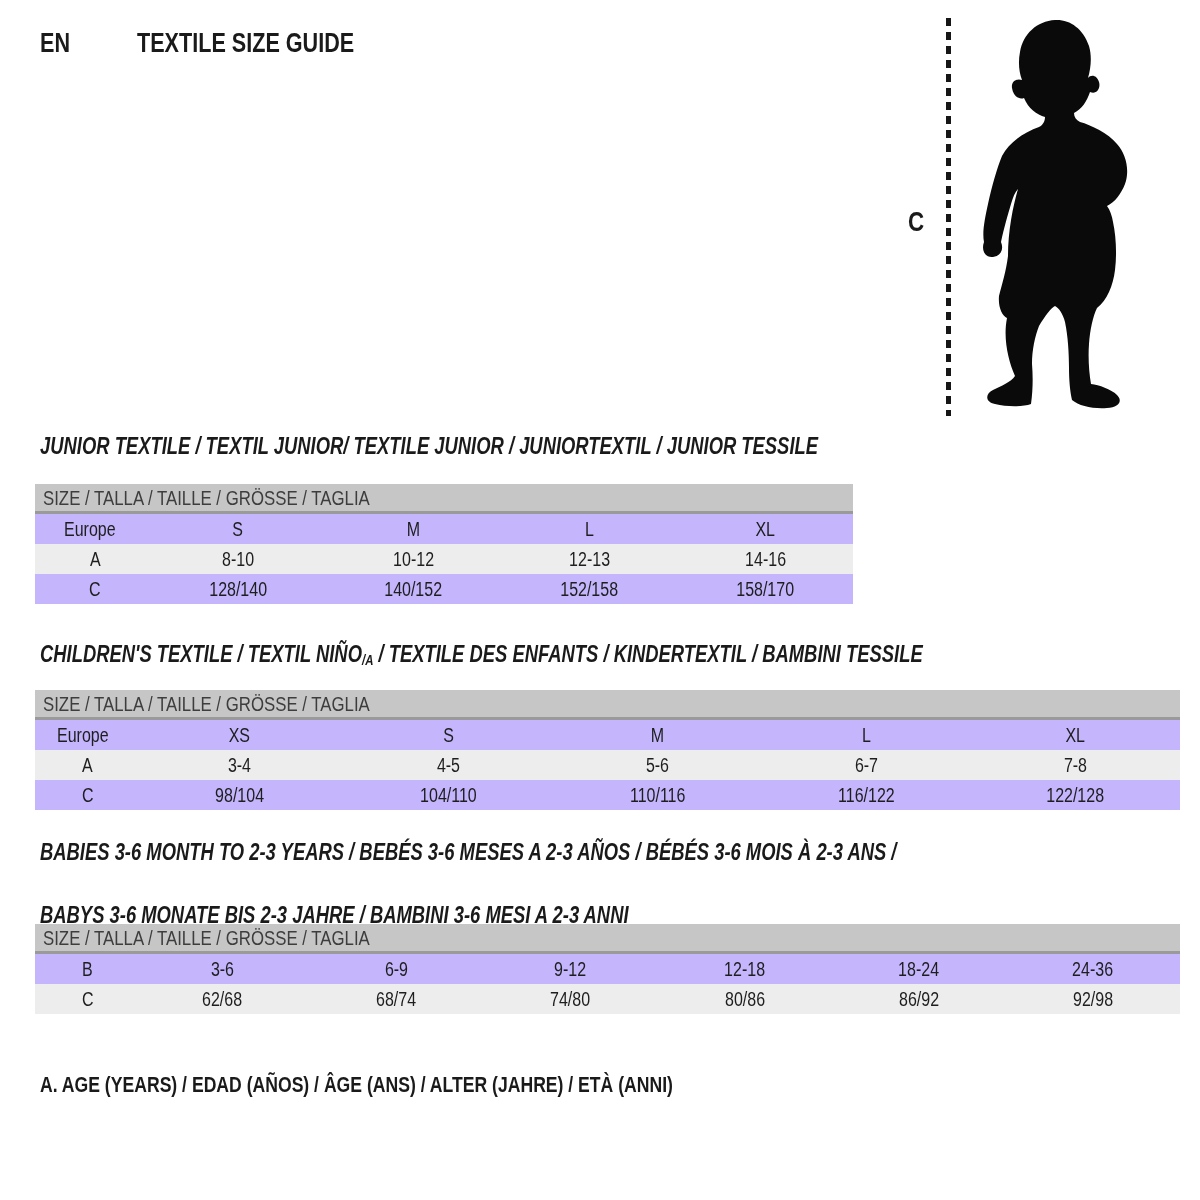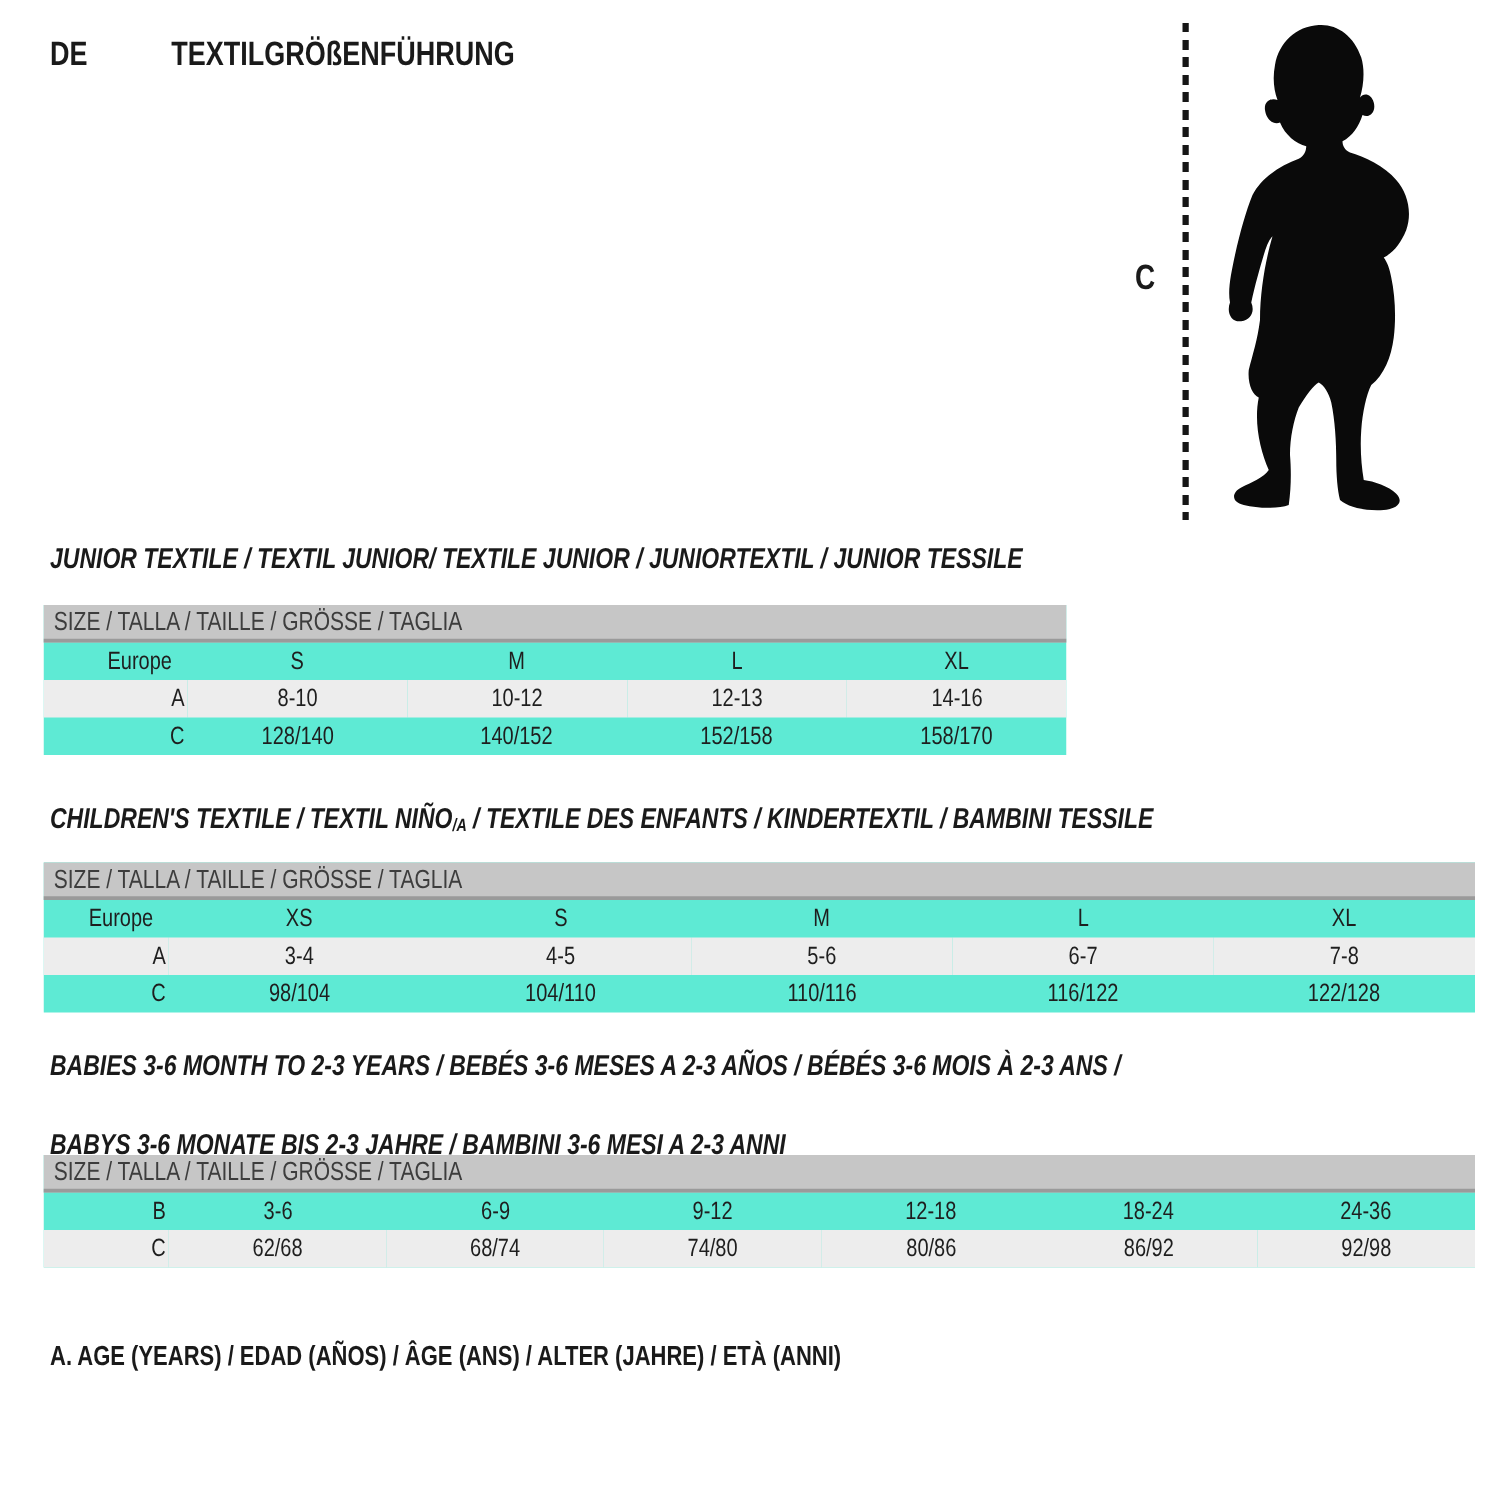--- a/index.html
+++ b/index.html
@@ -26,45 +26,45 @@
 
   
   .sec-title{position:absolute;left:40px;margin:0;font-weight:bold;font-size:23px;line-height:25px;font-style:italic;}
   .t-junior{top:434px;}
   .t-children{top:642px;}
   .t-babies1{top:840px;}
   .t-babies2{top:903px;}
   .sub-a{font-size:0.62em;position:relative;top:0.18em;letter-spacing:0;}
 
   
-  .tbl-wrap{position:absolute;background:#5eead4;}
+  .tbl-wrap{position:absolute;background:#c4b5fd;}
   .w-junior{left:35px;top:484px;width:818px;}
   .w-children{left:35px;top:690px;width:1145px;}
   .w-babies{left:35px;top:924px;width:1145px;}
   .sizebar{
     height:30px;background:#c6c6c6;border-bottom:3px solid #9a9a9a;
     display:flex;align-items:center;padding-left:8px;box-sizing:border-box;
     font-size:21px;color:#3d3d3d;
   }
   table.sg{border-collapse:collapse;table-layout:fixed;width:100%;}
   table.sg td{height:30px;padding:0;text-align:center;font-size:20px;color:#1e1e1e;line-height:30px;}
-  table.sg td.lbl{text-align:right;padding-left:8px;text-decoration:underline;}
+  table.sg td.lbl{text-align:center;padding-left:8px;text-decoration:underline;}
   tr.alt{background:#ededed;}
 
   
   .legend{position:absolute;left:40px;top:1066px;}
   .legend-line{height:38px;line-height:38px;font-weight:bold;font-size:22px;text-align:center;}
 </style>
 </head>
 <body>
 
 <div class="lang-block">
   <div class="lang-row">
-    <span class="lang-code"><span class="cx">DE</span></span>
-    <span class="cx">TEXTILGRÖßENFÜHRUNG</span>
+    <span class="lang-code"><span class="cx">EN</span></span>
+    <span class="cx">TEXTILE SIZE GUIDE</span>
   </div>
 </div>
 
 <div class="height-line"></div>
 <div class="height-label"><span class="cxc">C</span></div>
 <svg class="silhouette" viewBox="0 0 168 404" aria-hidden="true">
   <path fill="#0a0a0a" d="
     M80 4
     C62 5 48 18 45 36
     C43 46 44 56 47 64

